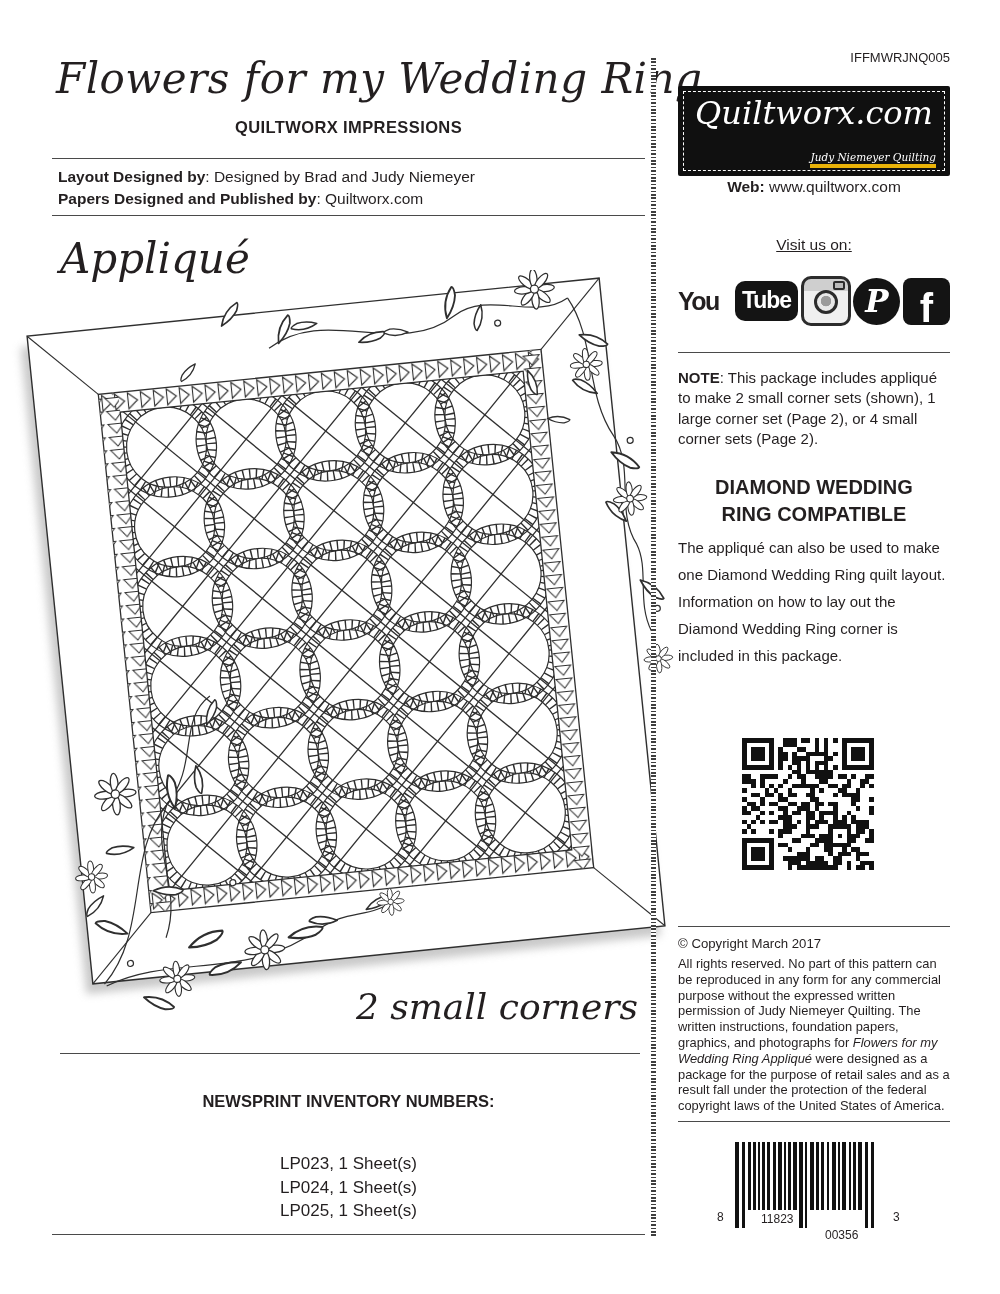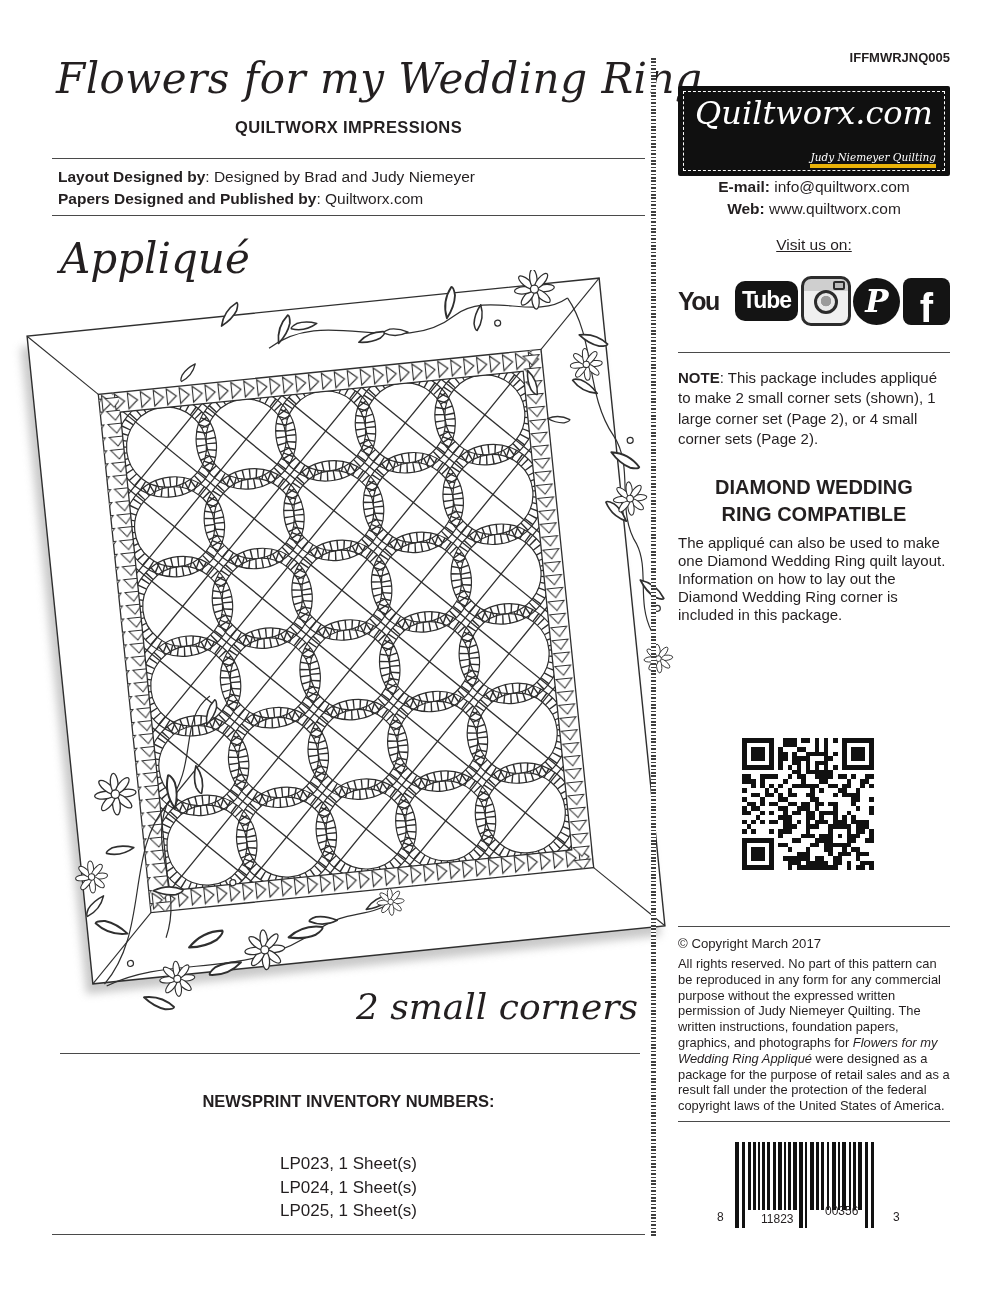--- a/index.html
+++ b/index.html
@@ -15,21 +15,21 @@
   .credits{left:58px;top:166px;font-size:15.5px;line-height:22px;}
   .technique{left:60px;top:234px;font-size:42px;}
   .caption{left:58px;top:986px;width:580px;text-align:right;font-size:36px;}
   .inv-head{left:52px;top:1092px;width:593px;text-align:center;font-weight:bold;font-size:16.5px;}
   .inv-items{left:52px;top:1124px;width:593px;text-align:center;font-size:17px;line-height:23.5px;margin-top:28px;}
   
   .divider{left:651px;top:58px;width:5px;height:1180px;
     background:repeating-linear-gradient(to bottom,#3f3f3f 0 1.6px,#fff 1.6px 3.4px);}
   
   .rcol{left:678px;width:272px;}
-  .sku{top:50px;text-align:right;font-size:13px;font-weight:bold;}
+  .sku{top:50px;text-align:right;font-size:13px;}
   .logo{top:86px;height:90px;background:#101010;border-radius:2px;}
   .logo-inner{position:absolute;left:5px;right:5px;top:5px;bottom:5px;border:1.6px dashed #fff;}
   .logo-name{position:absolute;left:0;right:0;top:8px;text-align:center;color:#fff;font-size:32px;white-space:nowrap;}
   .logo-tag{position:absolute;right:14px;bottom:8px;color:#fff;font-size:10.5px;border-bottom:4px solid #eab308;padding-bottom:1px;}
   .contact{top:176px;text-align:center;font-size:15.5px;line-height:22px;}
   .visit{top:236px;text-align:center;font-size:15.5px;text-decoration:underline;}
   .icons{top:276px;height:50px;display:flex;align-items:center;justify-content:space-between;}
   .yt{display:flex;align-items:center;}
   .yt-you{font-weight:bold;font-size:25px;letter-spacing:-1.5px;}
   .yt-tube{background:#141414;color:#fff;border-radius:10px;font-weight:bold;font-size:23px;padding:6px 7px 7px;margin-left:16px;letter-spacing:-1px;}
@@ -37,21 +37,21 @@
     background:linear-gradient(#cfcfcf 0 12px,#f0f0f0 12px);}
   .insta .lens{position:absolute;left:10px;top:11px;width:18px;height:18px;border:3px solid #2c2c2c;border-radius:50%;
     background:radial-gradient(circle at 50% 45%,#9a9a9a 0 5px,#e8e8e8 5.5px);}
   .insta .vf{position:absolute;top:2px;right:3px;width:8px;height:5px;border:2px solid #2c2c2c;border-radius:2px;background:#bbb;}
   .pin{width:47px;height:47px;border-radius:50%;background:#141414;color:#fff;display:flex;align-items:center;justify-content:center;
     font-family:"DejaVu Serif",serif;font-style:italic;font-weight:bold;font-size:31px;}
   .fb{width:47px;height:47px;border-radius:8px;background:#141414;color:#fff;overflow:hidden;
     display:flex;align-items:flex-end;justify-content:center;font-weight:bold;font-size:40px;line-height:.82;}
   .note{top:368px;font-size:15px;line-height:20.3px;}
   .compat-h{top:474px;left:694px;width:240px;text-align:center;font-weight:bold;font-size:20px;line-height:27px;}
-  .compat-p{top:534px;font-size:15px;line-height:18px;}
+  .compat-p{top:534px;font-size:15px;line-height:27px;}
   .qr{top:738px;left:742px;width:132px;height:132px;}
   .cr-head{top:936px;font-weight:normal;font-size:13.2px;}
   .cr-p{top:956px;font-size:12.9px;line-height:15.8px;}
   .barcode{top:1142px;left:729px;width:162px;height:96px;}
   .bc-digit{position:absolute;font-size:12px;}
 </style>
 </head>
 <body>
 
 <div class="abs script title">Flowers for my Wedding Ring</div>
@@ -245,21 +245,20 @@
 
 <div class="abs rcol sku">IFFMWRJNQ005</div>
 
 <div class="abs rcol logo">
   <div class="logo-inner"></div>
   <div class="logo-name script">Quiltworx.com</div>
   <div class="logo-tag script">Judy Niemeyer Quilting</div>
 </div>
 
 <div class="abs rcol contact">
-  <div><span class="b">E-mail:</span><span> info@quiltworx.com</span></div>
   <div><span class="b">Web:</span><span> www.quiltworx.com</span></div>
 </div>
 
 <div class="abs rcol visit">Visit us on:</div>
 
 <div class="abs rcol icons">
   <div class="yt">
     <span class="yt-you">You</span>
     <span class="yt-tube">Tube</span>
   </div>
@@ -631,15 +630,15 @@
         <rect x="113" y="0" width="4" height="68"></rect>
         <rect x="120" y="0" width="2" height="68"></rect>
         <rect x="124" y="0" width="3" height="68"></rect>
         <rect x="129" y="0" width="4" height="68"></rect>
         <rect x="136" y="0" width="3" height="86"></rect>
         <rect x="142" y="0" width="3" height="86"></rect>
       </g>
   </svg>
   <span class="bc-digit" style="left:-12px;top:68px;">8</span>
   <span class="bc-digit" style="left:32px;top:70px;">11823</span>
-  <span class="bc-digit" style="left:96px;top:62px;">00356</span>
+  <span class="bc-digit" style="left:96px;top:86px;">00356</span>
   <span class="bc-digit" style="left:164px;top:68px;">3</span>
 </div>
 
 </body></html>

